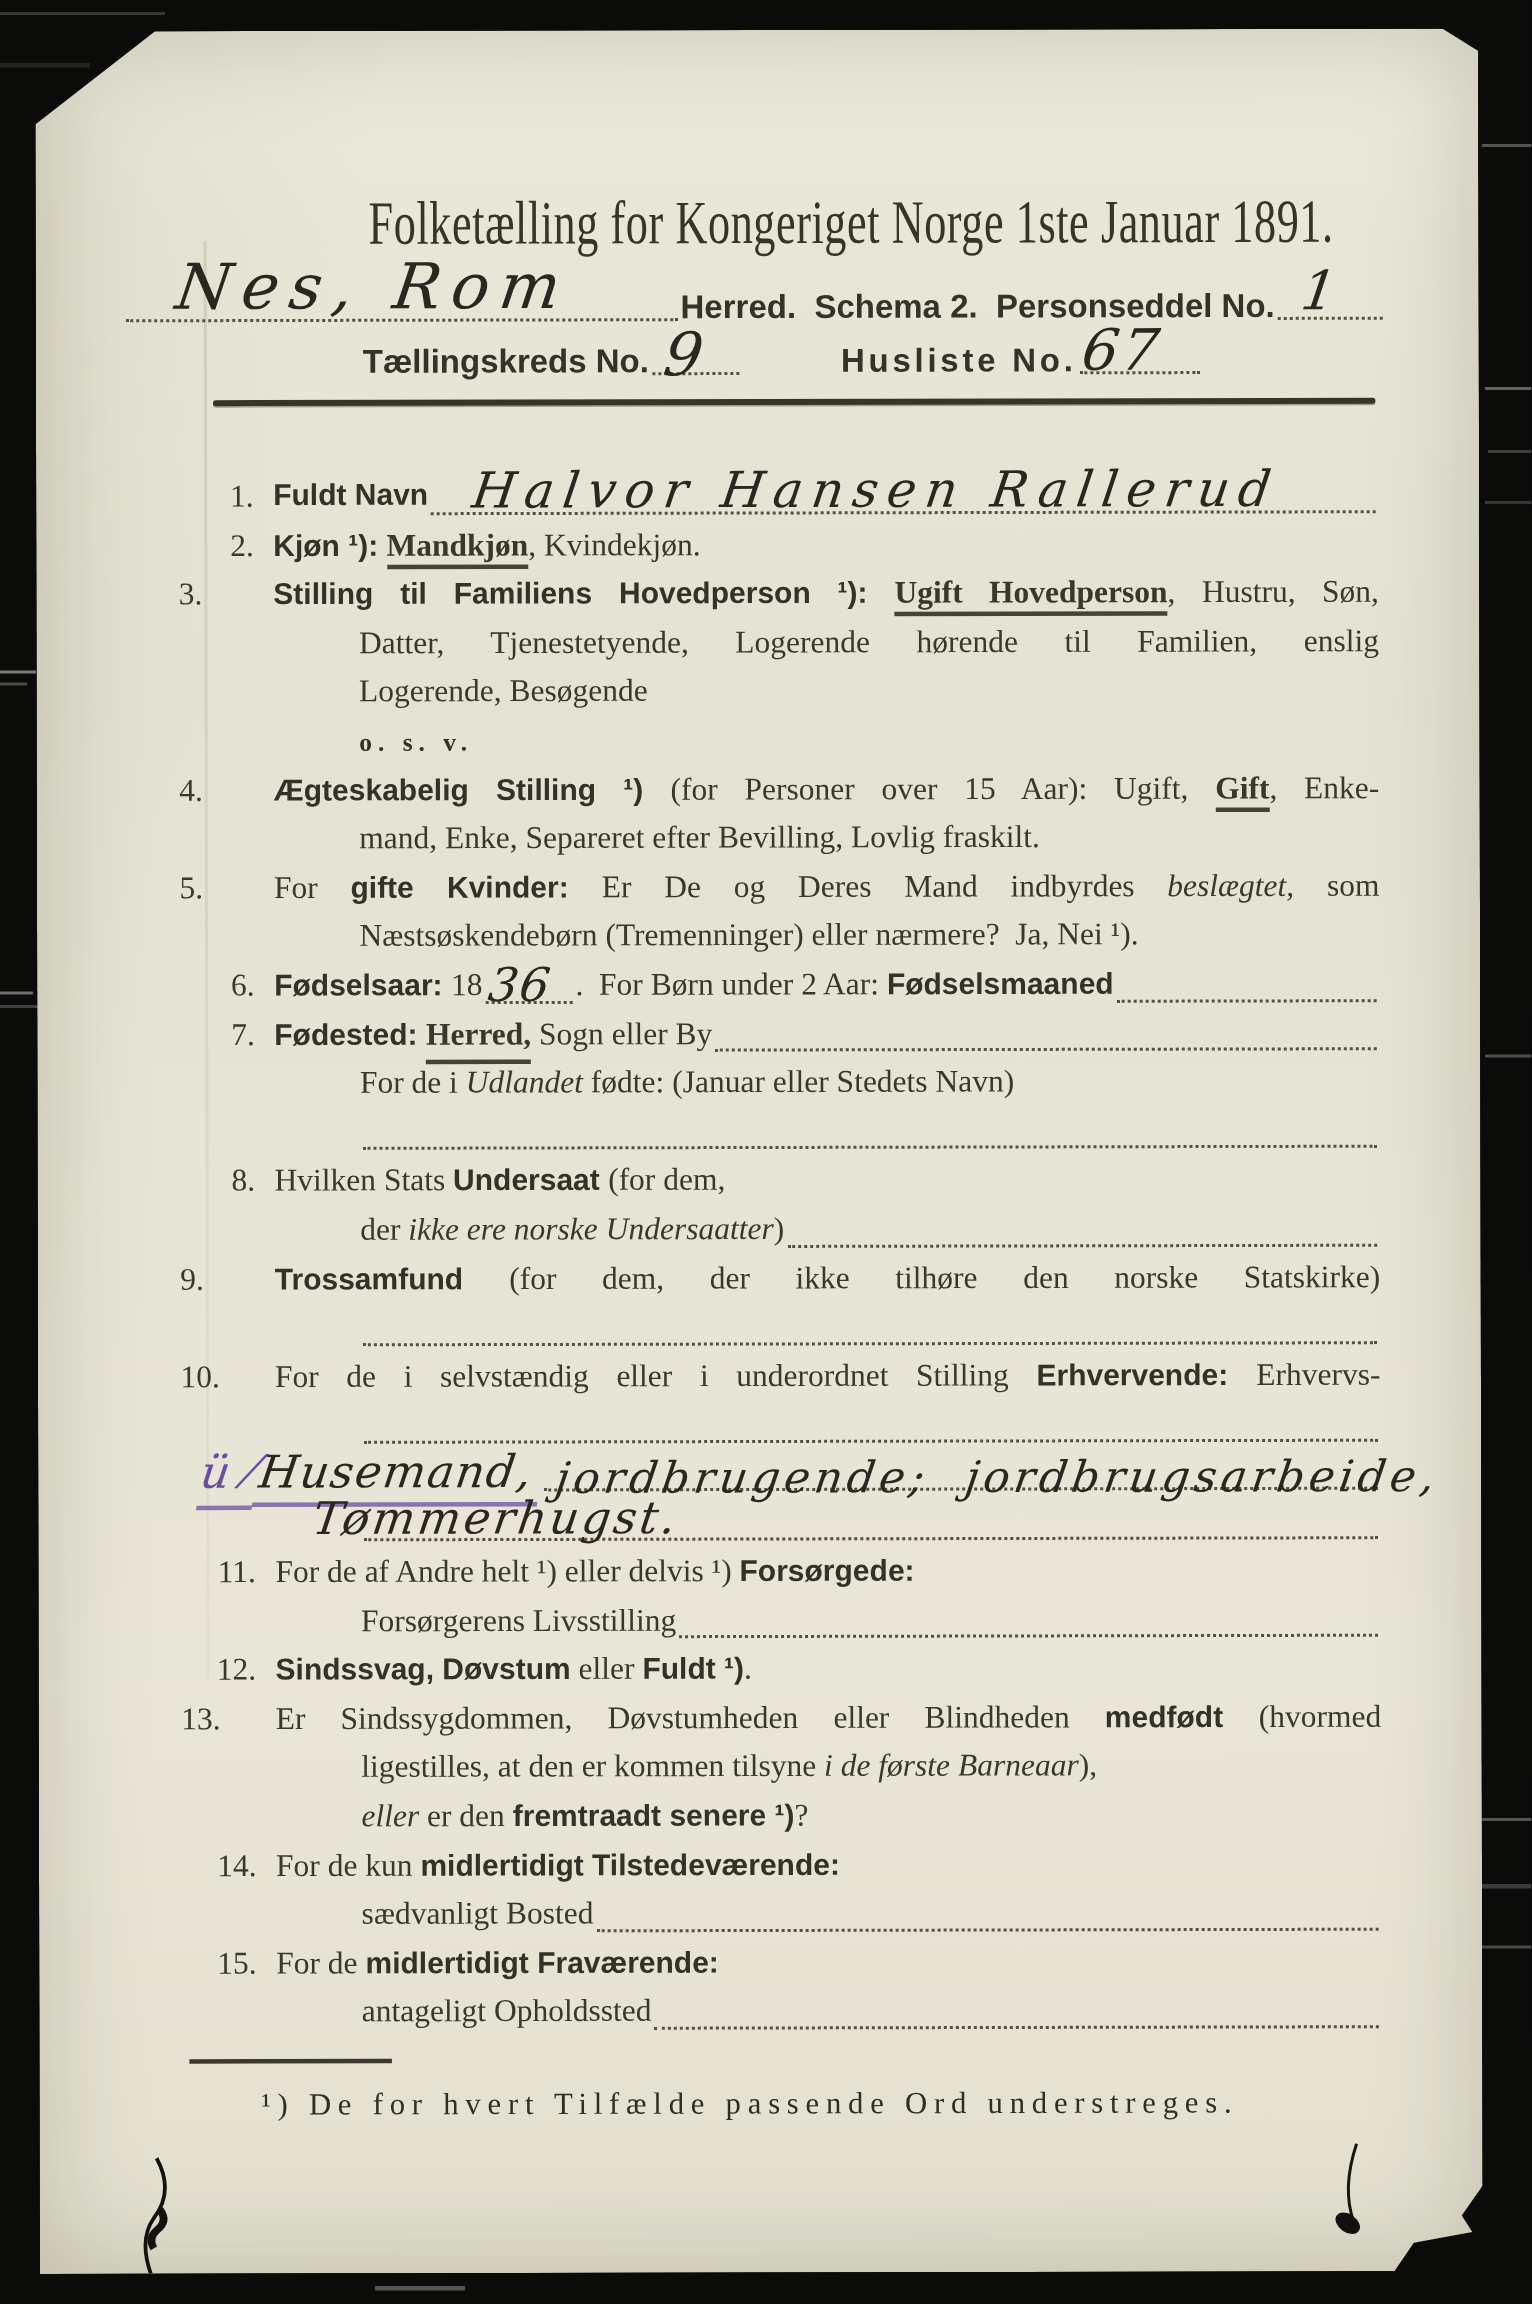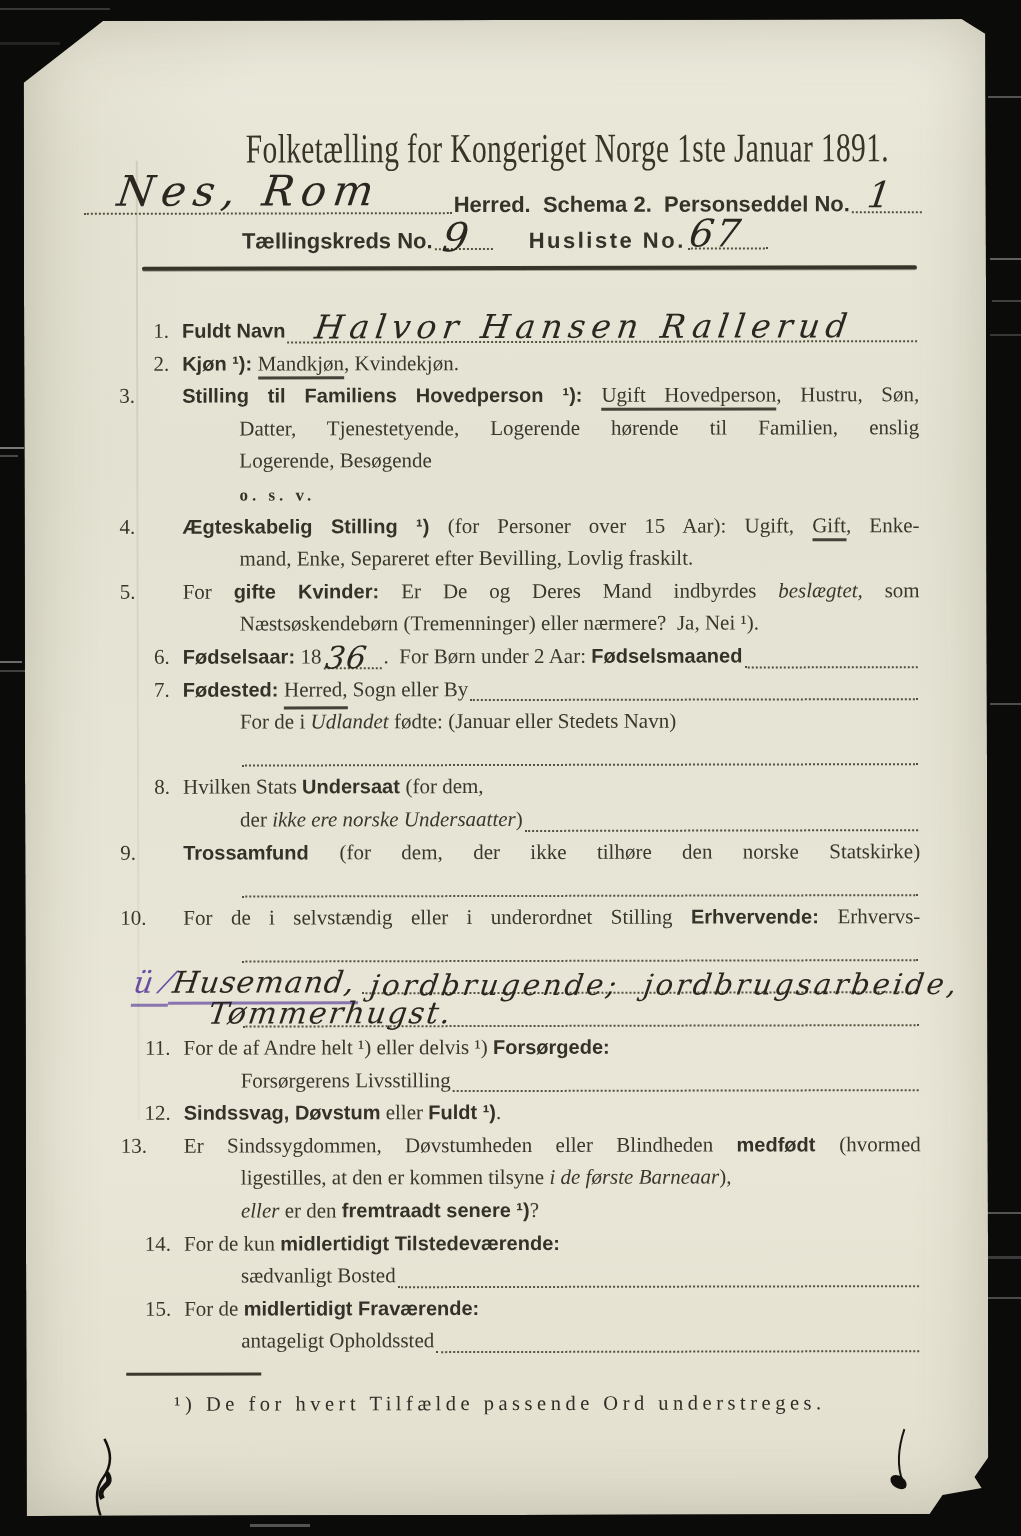--- a/index.html
+++ b/index.html
@@ -29,21 +29,21 @@
     position:absolute;left:222px;top:104px;white-space:pre;
     font-size:41px;color:#383428;letter-spacing:.5px;
     transform:scaleX(.72);transform-origin:left top;
   }
   .hline2{position:absolute;left:58px;top:150px;width:842px;height:48px;
     display:flex;align-items:flex-end;white-space:pre;}
   .hline3{position:absolute;left:218px;top:190px;width:620px;height:44px;
     display:flex;align-items:flex-end;white-space:pre;}
   .hl{font-family:"Liberation Sans",sans-serif;font-weight:700;font-size:22px;
       color:#35322a;flex:none;}
-  .hl.ls{letter-spacing:2.5px;}
+  .hl.ls{letter-spacing:2.5px;margin-left:32px;}
   .rule{position:absolute;left:118px;top:246px;width:775px;height:4px;
     background:#37342a;border-radius:2px;box-shadow:0 1px 0 rgba(55,52,42,.4);}
 
   
   .dots{border-bottom:2px dotted #56513e;align-self:flex-end;margin:0 2px 4px 2px;
     min-width:14px;height:10px;}
   .grow{flex:1 1 auto;}
   .hwrap{position:relative;overflow:visible;}
   .w58{width:58px;flex:none;} .w70{width:70px;flex:none;} .w80{width:80px;flex:none;}
   .sp{width:34px;flex:none;}
@@ -69,21 +69,21 @@
     font-size:21px;color:#3a372c;white-space:pre;}
   .line.flex{display:flex;align-items:baseline;}
   .line.just{white-space:normal;text-align:justify;text-align-last:justify;}
   .line.ind{padding-left:215px;}
   .line.out{padding-left:108px;}
   .num{position:absolute;left:95px;width:50px;text-align:right;color:#3a372c;}
   .sr{color:#3a372c;}
   .si{font-style:italic;}
   .sb{font-family:"Liberation Sans",sans-serif;font-weight:700;font-size:20px;color:#33302а;}
   .sb{color:#343128;}
-  .su{border-bottom:3px solid #46423a;padding-bottom:1px;}
+  .su{border-bottom:3px solid #46423a;padding-bottom:1px;font-weight:bold;}
   .osv{font-family:Liberation Serif, serif;font-weight:700;font-size:17px;
     letter-spacing:4px;color:#343128;}
 
   
   .fnrule{position:absolute;left:100px;top:1352px;width:135px;height:3px;background:#3c382e;}
   .footnote{position:absolute;left:148px;top:1372px;font-size:20.5px;letter-spacing:4.5px;
     color:#302d25;white-space:pre;}
 
   
   .defects{position:absolute;left:0;top:0;width:962px;height:1495px;pointer-events:none;}

